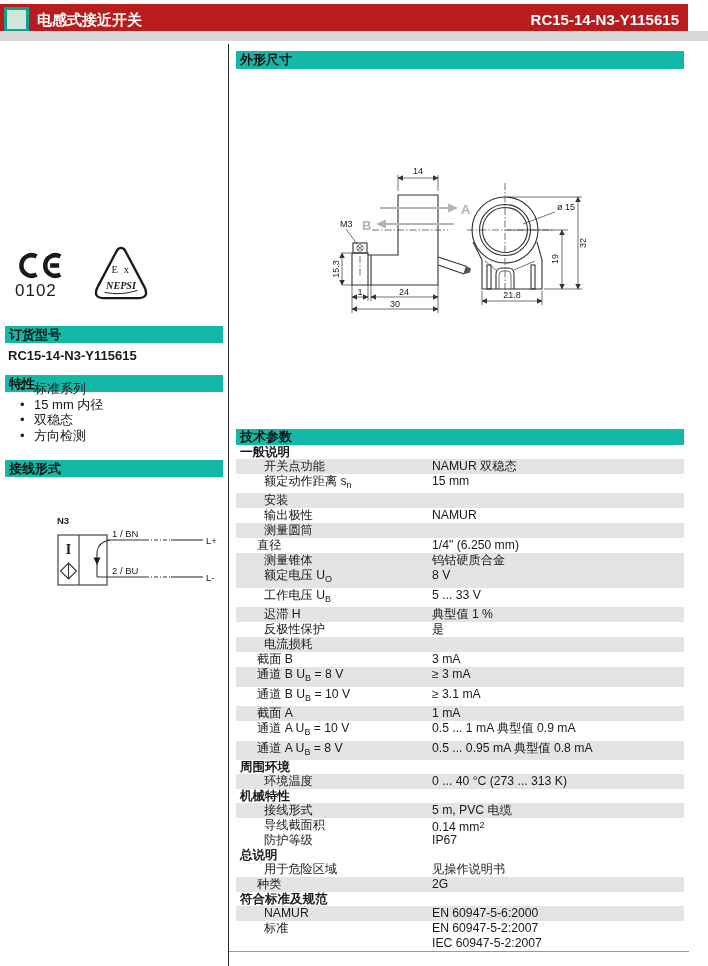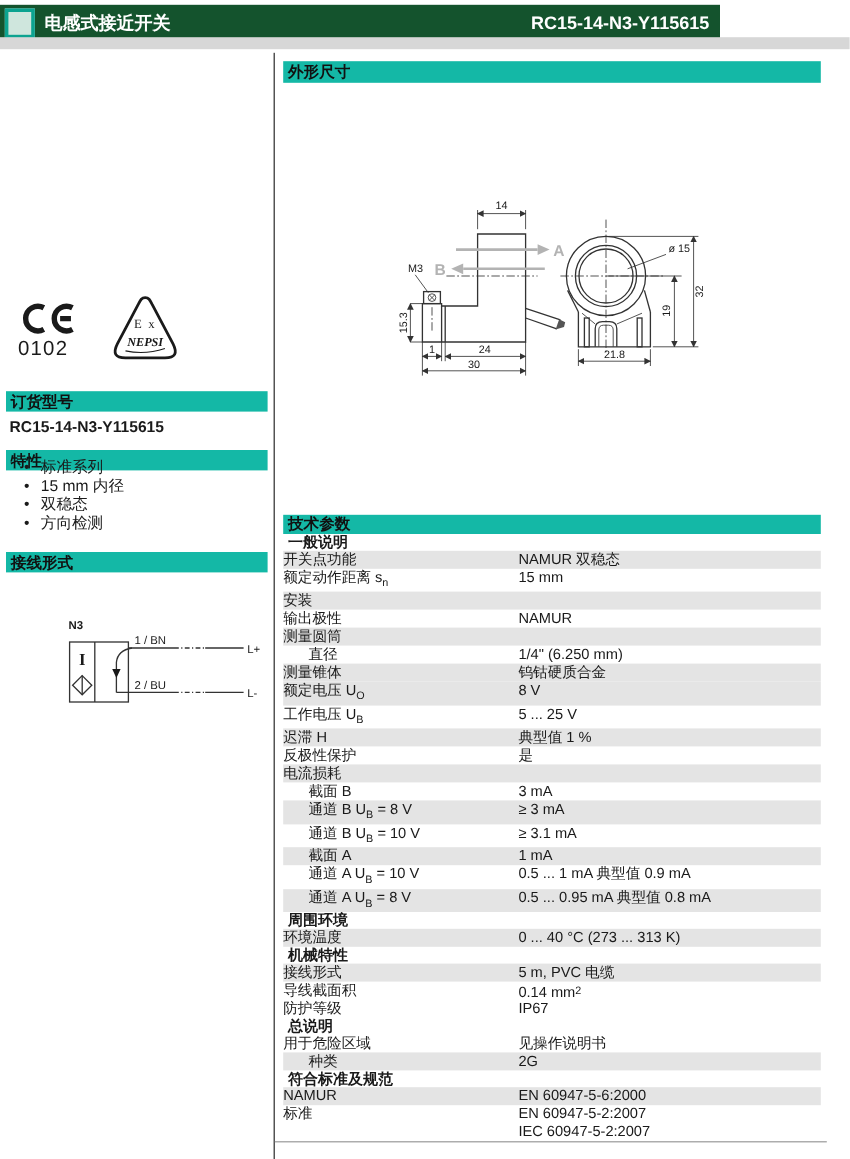--- a/index.html
+++ b/index.html
@@ -1,20 +1,20 @@
 <!DOCTYPE html>
 <html><head>
 <meta charset="utf-8">
 <style>
   html,body{margin:0;padding:0}
   body{width:708px;height:966px;position:relative;background:#fff;overflow:hidden;
        font-family:"Liberation Sans","DejaVu Sans",sans-serif;color:#1a1a1a;}
   .abs{position:absolute}
   
-  .hdr{left:0;top:4px;width:600px;height:31px;background:#14532d}
+  .hdr{left:0;top:4px;width:688px;height:31px;background:#b91c1c}
   .hdr-icon{left:4px;top:3px;width:19px;height:19px;background:#cfe6dd;border:3px solid #0ca390}
   .hdr-title{left:37px;top:0;height:31px;line-height:31px;font-weight:bold;font-size:15px;color:#fff}
   .hdr-model{right:9px;top:0;height:31px;line-height:31px;font-weight:bold;font-size:15px;color:#fff}
   .substrip{left:0;top:31px;width:708px;height:10px;background:#d7d7d7}
   .vline{left:228px;top:44px;width:1px;height:922px;background:#2a2a2a}
   .bline{left:229px;top:951px;width:460px;height:1px;background:#999}
   
   .secbar{background:#14b8a6;font-weight:bold;font-size:13px;color:#111;
           height:17px;line-height:17px;padding-left:4px;overflow:hidden}
   .lbar{left:5px;width:214px}
@@ -23,21 +23,21 @@
   .ce-code{left:15px;top:281px;font-size:17px;letter-spacing:1px;color:#1a1a1a}
   .order-model{left:8px;top:348px;font-weight:bold;font-size:13px}
   .features{left:8px;top:369px;width:210px;margin:12px;padding:0;list-style:none}
   .features li{font-size:13px;line-height:15.5px;white-space:nowrap}
   .features .blt{display:inline-block;width:14px}
   
   .tech-table{left:236px;top:445px;width:448px}
   .t-sec{font-weight:bold;font-size:12.5px;height:14px;line-height:14px;padding-left:4px}
   .t-row{position:relative;min-height:15px;font-size:12.2px;line-height:15px;white-space:nowrap}
   .t-row.shaded{background:#e4e4e4}
-  .t-label.i1{padding-left:0}
+  .t-label.i1{padding-left:28px}
   .t-label.i2{padding-left:21px}
   .t-val{position:absolute;left:196px;top:0}
   sub{font-size:9px}
   sup{font-size:9px;vertical-align:3px}
   
   .dl{stroke:#333;stroke-width:1.1;fill:none}
   .thin{stroke:#333;stroke-width:0.7;fill:none}
   .cl{stroke:#333;stroke-width:0.7;fill:none;stroke-dasharray:7 2 1.5 2}
   .gy{stroke:#b3b3b3;stroke-width:2.2;fill:none}
   text.dim{font-size:9px;fill:#1a1a1a;stroke:none;font-family:"Liberation Sans","DejaVu Sans",sans-serif}
@@ -201,21 +201,21 @@
 <div class="abs tech-table">
     <div class="t-sec">一般说明</div>
     <div class="t-row shaded"><span class="t-label i1">开关点功能</span><span class="t-val">NAMUR 双稳态</span></div>
     <div class="t-row"><span class="t-label i1">额定动作距离 s<sub>n</sub></span><span class="t-val">15 mm</span></div>
     <div class="t-row shaded"><span class="t-label i1">安装</span><span class="t-val"></span></div>
     <div class="t-row"><span class="t-label i1">输出极性</span><span class="t-val">NAMUR</span></div>
     <div class="t-row shaded"><span class="t-label i1">测量圆筒</span><span class="t-val"></span></div>
     <div class="t-row"><span class="t-label i2">直径</span><span class="t-val">1/4" (6.250 mm)</span></div>
     <div class="t-row shaded"><span class="t-label i1">测量锥体</span><span class="t-val">钨钴硬质合金</span></div>
     <div class="t-row shaded"><span class="t-label i1">额定电压 U<sub>O</sub></span><span class="t-val">8 V</span></div>
-    <div class="t-row"><span class="t-label i1">工作电压 U<sub>B</sub></span><span class="t-val">5 ... 25 V</span></div>
+    <div class="t-row"><span class="t-label i1">工作电压 U<sub>B</sub></span><span class="t-val">5 ... 33 V</span></div>
     <div class="t-row shaded"><span class="t-label i1">迟滞 H</span><span class="t-val">典型值 1 %</span></div>
     <div class="t-row"><span class="t-label i1">反极性保护</span><span class="t-val">是</span></div>
     <div class="t-row shaded"><span class="t-label i1">电流损耗</span><span class="t-val"></span></div>
     <div class="t-row"><span class="t-label i2">截面 B</span><span class="t-val">3 mA</span></div>
     <div class="t-row shaded"><span class="t-label i2">通道 B U<sub>B</sub> = 8 V</span><span class="t-val">≥ 3 mA</span></div>
     <div class="t-row"><span class="t-label i2">通道 B U<sub>B</sub> = 10 V</span><span class="t-val">≥ 3.1 mA</span></div>
     <div class="t-row shaded"><span class="t-label i2">截面 A</span><span class="t-val">1 mA</span></div>
     <div class="t-row"><span class="t-label i2">通道 A U<sub>B</sub> = 10 V</span><span class="t-val">0.5 ... 1 mA 典型值 0.9 mA</span></div>
     <div class="t-row shaded"><span class="t-label i2">通道 A U<sub>B</sub> = 8 V</span><span class="t-val">0.5 ... 0.95 mA 典型值 0.8 mA</span></div>
     <div class="t-sec">周围环境</div>

